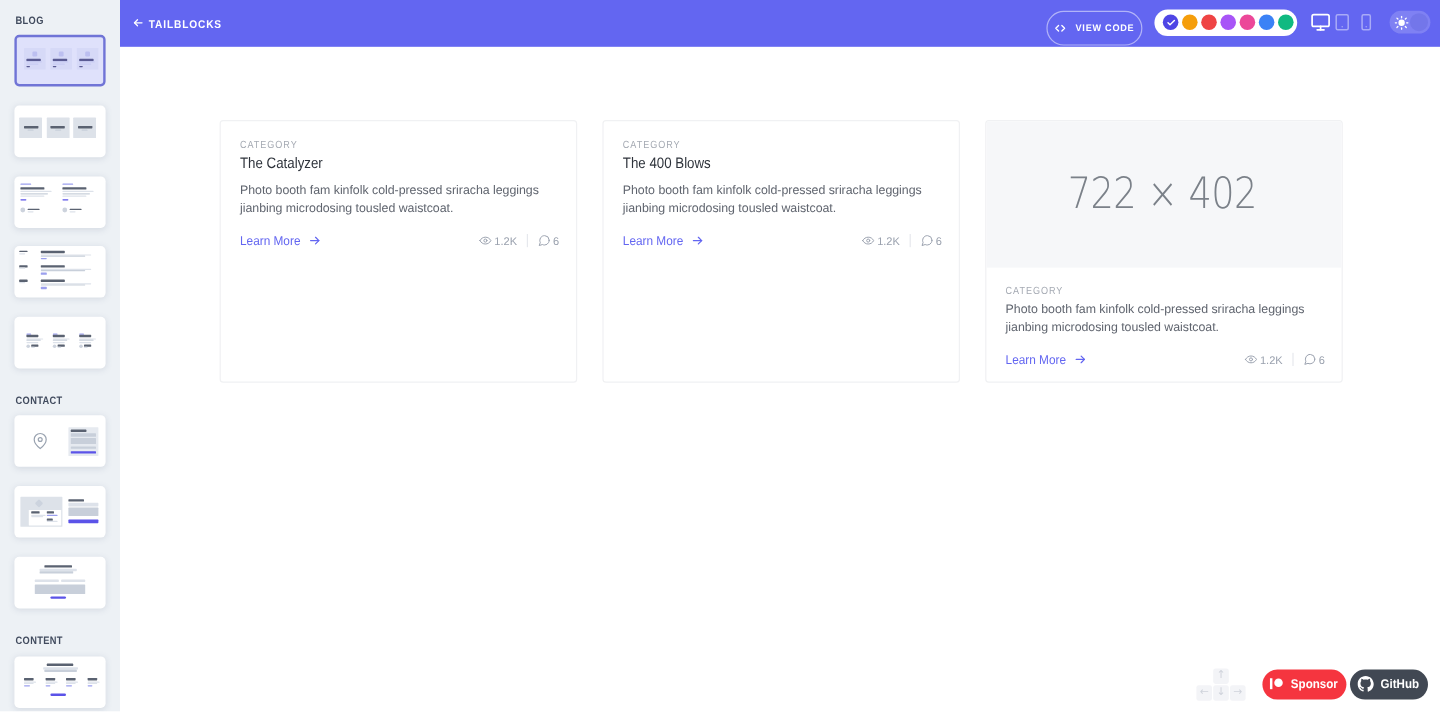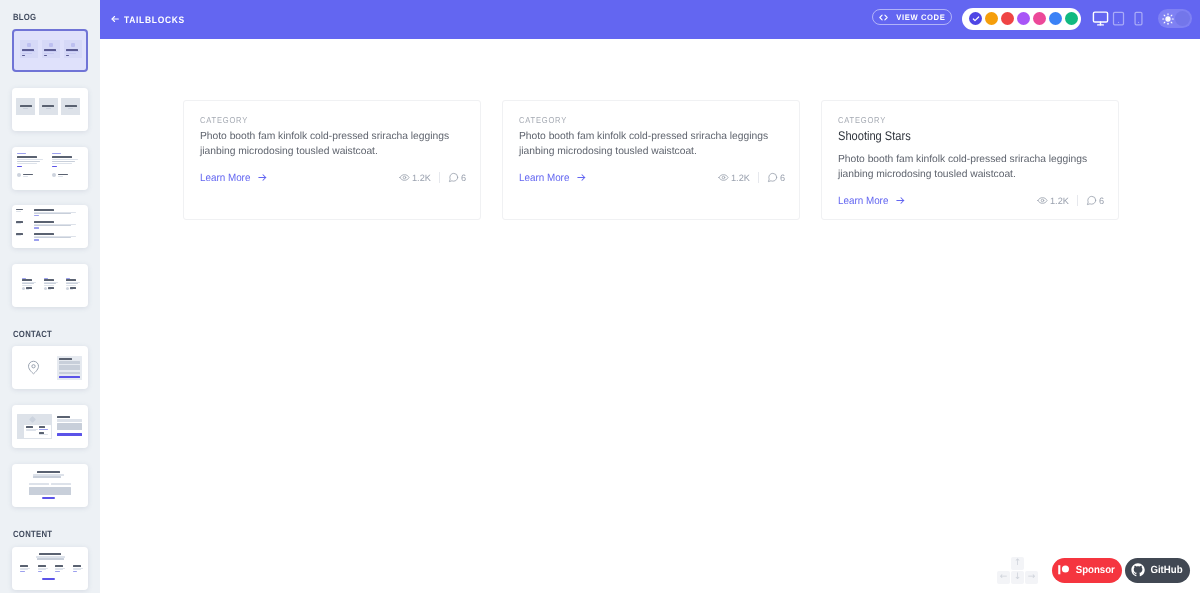--- a/index.html
+++ b/index.html
@@ -26,21 +26,21 @@
 
   
   .main{flex:1;height:593px;position:relative;background:#fff;}
   .topbar{height:38.5px;background:#6366f1;color:#fff;position:relative;}
   .brand{position:absolute;left:10px;top:11px;display:flex;align-items:center;gap:4px;
          font-size:9.4px;font-weight:700;letter-spacing:.8px;height:16px;}
   .brand>span:last-child{transform:scaleX(.9);transform-origin:left center;display:inline-block;}
   .topright{position:absolute;left:0;top:0;right:0;height:38px;}
   .viewcode{position:absolute;left:772px;top:9px;width:80px;display:flex;align-items:center;
             justify-content:center;gap:6px;border:1px solid rgba(255,255,255,.5);
-            border-radius:20px;height:16px;font-size:8px;font-weight:700;
+            border-radius:20px;height:29px;font-size:8px;font-weight:700;
             letter-spacing:.65px;color:#fff;white-space:nowrap;}
   .viewcode>span:last-child{transform:scaleX(.95);}
   .swatches{position:absolute;left:862px;top:7.5px;background:#fff;border-radius:20px;
             height:22px;width:119px;display:flex;align-items:center;
             gap:3px;padding:0 7px;}
   .sw{width:13px;height:13px;border-radius:50%;flex:0 0 auto;}
   [data-name="swatch-indigo"]{background:#4f56d3;}
   [data-name="swatch-amber"] {background:#f5a623;}
   [data-name="swatch-red"]   {background:#ef3b38;}
   [data-name="swatch-purple"]{background:#a055e8;}
@@ -393,20 +393,21 @@
 
       </div>
     </div>
 
     <div class="content" data-name="preview-content">
       <div class="container" data-name="blog-card-grid">
 
         <div class="card" data-name="blog-card">
           <div class="card-body" data-name="card-body">
             <div class="cat" data-name="card-category"><span data-name="card-category-label">CATEGORY</span></div>
+            <div class="title" data-name="card-title"><span data-name="card-title-label">The Catalyzer</span></div>
             <div class="desc" data-name="card-description">Photo booth fam kinfolk cold-pressed sriracha leggings jianbing microdosing tousled waistcoat.</div>
             <div class="cardfoot" data-name="card-footer">
               <a class="learn" data-name="learn-more-link">
                 <span data-name="learn-more-label">Learn More</span>
                 <span class="ico" data-name="arrow-right-icon">
                   <svg width="11" height="11" viewBox="0 0 24 24" fill="none" stroke="#6366f1" stroke-width="2.3" stroke-linecap="round" stroke-linejoin="round">
                       <line x1="4" y1="12" x2="19" y2="12"></line>
                       <polyline points="13 6 19 12 13 18"></polyline>
                     </svg>
                 </span>
@@ -429,20 +430,62 @@
                       </svg>
                   </span>
                   <span data-name="comments-count">6</span>
                 </span>
               </div>
             </div>
           </div>
         </div>
 
         <div class="card" data-name="blog-card">
+          <div class="card-body" data-name="card-body">
+            <div class="cat" data-name="card-category"><span data-name="card-category-label">CATEGORY</span></div>
+            <div class="title" data-name="card-title"><span data-name="card-title-label">The 400 Blows</span></div>
+            <div class="desc" data-name="card-description">Photo booth fam kinfolk cold-pressed sriracha leggings jianbing microdosing tousled waistcoat.</div>
+            <div class="cardfoot" data-name="card-footer">
+              <a class="learn" data-name="learn-more-link">
+                <span data-name="learn-more-label">Learn More</span>
+                <span class="ico" data-name="arrow-right-icon">
+                  <svg width="11" height="11" viewBox="0 0 24 24" fill="none" stroke="#6366f1" stroke-width="2.3" stroke-linecap="round" stroke-linejoin="round">
+                      <line x1="4" y1="12" x2="19" y2="12"></line>
+                      <polyline points="13 6 19 12 13 18"></polyline>
+                    </svg>
+                </span>
+              </a>
+              <div class="stats" data-name="card-stats">
+                <span class="stat" data-name="views-stat">
+                  <span class="ico" data-name="eye-icon">
+                    <svg width="11" height="11" viewBox="0 0 24 24" fill="none" stroke="#9aa1ae" stroke-width="1.8" stroke-linecap="round" stroke-linejoin="round">
+                        <path d="M2 12c2.2-3.9 5.7-6.2 10-6.2S19.8 8.1 22 12c-2.2 3.9-5.7 6.2-10 6.2S4.2 15.9 2 12z"></path>
+                        <circle cx="12" cy="12" r="2.8"></circle>
+                      </svg>
+                  </span>
+                  <span data-name="views-count">1.2K</span>
+                </span>
+                <span class="divider" data-name="stats-divider"></span>
+                <span class="stat" data-name="comments-stat">
+                  <span class="ico" data-name="comment-icon">
+                    <svg width="11" height="11" viewBox="0 0 24 24" fill="none" stroke="#9aa1ae" stroke-width="1.8" stroke-linecap="round" stroke-linejoin="round">
+                        <path d="M21 11.5a8.38 8.38 0 0 1-.9 3.8 8.5 8.5 0 0 1-7.6 4.7 8.38 8.38 0 0 1-3.8-.9L3 21l1.9-5.7a8.38 8.38 0 0 1-.9-3.8 8.5 8.5 0 0 1 4.7-7.6 8.38 8.38 0 0 1 3.8-.9h.5a8.48 8.48 0 0 1 8 8v.5z"></path>
+                      </svg>
+                  </span>
+                  <span data-name="comments-count">6</span>
+                </span>
+              </div>
+            </div>
+          </div>
+        </div>
+
+        <div class="card" data-name="blog-card">
+          <div class="card-img" data-name="card-image-placeholder">
+              <span data-name="card-image-label">722 × 402</span>
+            </div>
           <div class="card-body" data-name="card-body">
             <div class="cat" data-name="card-category"><span data-name="card-category-label">CATEGORY</span></div>
             <div class="desc" data-name="card-description">Photo booth fam kinfolk cold-pressed sriracha leggings jianbing microdosing tousled waistcoat.</div>
             <div class="cardfoot" data-name="card-footer">
               <a class="learn" data-name="learn-more-link">
                 <span data-name="learn-more-label">Learn More</span>
                 <span class="ico" data-name="arrow-right-icon">
                   <svg width="11" height="11" viewBox="0 0 24 24" fill="none" stroke="#6366f1" stroke-width="2.3" stroke-linecap="round" stroke-linejoin="round">
                       <line x1="4" y1="12" x2="19" y2="12"></line>
                       <polyline points="13 6 19 12 13 18"></polyline>
@@ -466,59 +509,20 @@
                         <path d="M21 11.5a8.38 8.38 0 0 1-.9 3.8 8.5 8.5 0 0 1-7.6 4.7 8.38 8.38 0 0 1-3.8-.9L3 21l1.9-5.7a8.38 8.38 0 0 1-.9-3.8 8.5 8.5 0 0 1 4.7-7.6 8.38 8.38 0 0 1 3.8-.9h.5a8.48 8.48 0 0 1 8 8v.5z"></path>
                       </svg>
                   </span>
                   <span data-name="comments-count">6</span>
                 </span>
               </div>
             </div>
           </div>
         </div>
 
-        <div class="card" data-name="blog-card">
-          <div class="card-body" data-name="card-body">
-            <div class="cat" data-name="card-category"><span data-name="card-category-label">CATEGORY</span></div>
-            <div class="title" data-name="card-title"><span data-name="card-title-label">Shooting Stars</span></div>
-            <div class="desc" data-name="card-description">Photo booth fam kinfolk cold-pressed sriracha leggings jianbing microdosing tousled waistcoat.</div>
-            <div class="cardfoot" data-name="card-footer">
-              <a class="learn" data-name="learn-more-link">
-                <span data-name="learn-more-label">Learn More</span>
-                <span class="ico" data-name="arrow-right-icon">
-                  <svg width="11" height="11" viewBox="0 0 24 24" fill="none" stroke="#6366f1" stroke-width="2.3" stroke-linecap="round" stroke-linejoin="round">
-                      <line x1="4" y1="12" x2="19" y2="12"></line>
-                      <polyline points="13 6 19 12 13 18"></polyline>
-                    </svg>
-                </span>
-              </a>
-              <div class="stats" data-name="card-stats">
-                <span class="stat" data-name="views-stat">
-                  <span class="ico" data-name="eye-icon">
-                    <svg width="11" height="11" viewBox="0 0 24 24" fill="none" stroke="#9aa1ae" stroke-width="1.8" stroke-linecap="round" stroke-linejoin="round">
-                        <path d="M2 12c2.2-3.9 5.7-6.2 10-6.2S19.8 8.1 22 12c-2.2 3.9-5.7 6.2-10 6.2S4.2 15.9 2 12z"></path>
-                        <circle cx="12" cy="12" r="2.8"></circle>
-                      </svg>
-                  </span>
-                  <span data-name="views-count">1.2K</span>
-                </span>
-                <span class="divider" data-name="stats-divider"></span>
-                <span class="stat" data-name="comments-stat">
-                  <span class="ico" data-name="comment-icon">
-                    <svg width="11" height="11" viewBox="0 0 24 24" fill="none" stroke="#9aa1ae" stroke-width="1.8" stroke-linecap="round" stroke-linejoin="round">
-                        <path d="M21 11.5a8.38 8.38 0 0 1-.9 3.8 8.5 8.5 0 0 1-7.6 4.7 8.38 8.38 0 0 1-3.8-.9L3 21l1.9-5.7a8.38 8.38 0 0 1-.9-3.8 8.5 8.5 0 0 1 4.7-7.6 8.38 8.38 0 0 1 3.8-.9h.5a8.48 8.48 0 0 1 8 8v.5z"></path>
-                      </svg>
-                  </span>
-                  <span data-name="comments-count">6</span>
-                </span>
-              </div>
-            </div>
-          </div>
-        </div>
-
       </div>
 
       <div class="bottomright" data-name="bottom-right-controls">
         <div class="arrows" data-name="arrow-keys">
           <div class="akey k-up" data-name="arrow-up-key">↑</div>
           <div class="akey k-left" data-name="arrow-left-key">←</div>
           <div class="akey k-down" data-name="arrow-down-key">↓</div>
           <div class="akey k-right" data-name="arrow-right-key">→</div>
         </div>
         <div class="pill sponsor" data-name="sponsor-button" style="background-color: rgb(245, 53, 63);">

